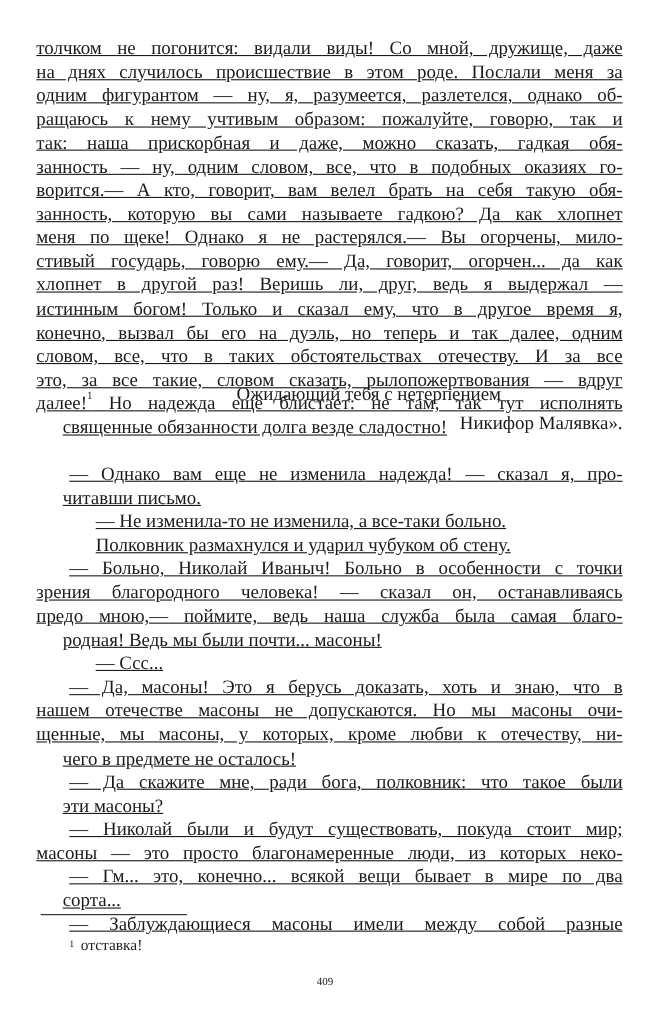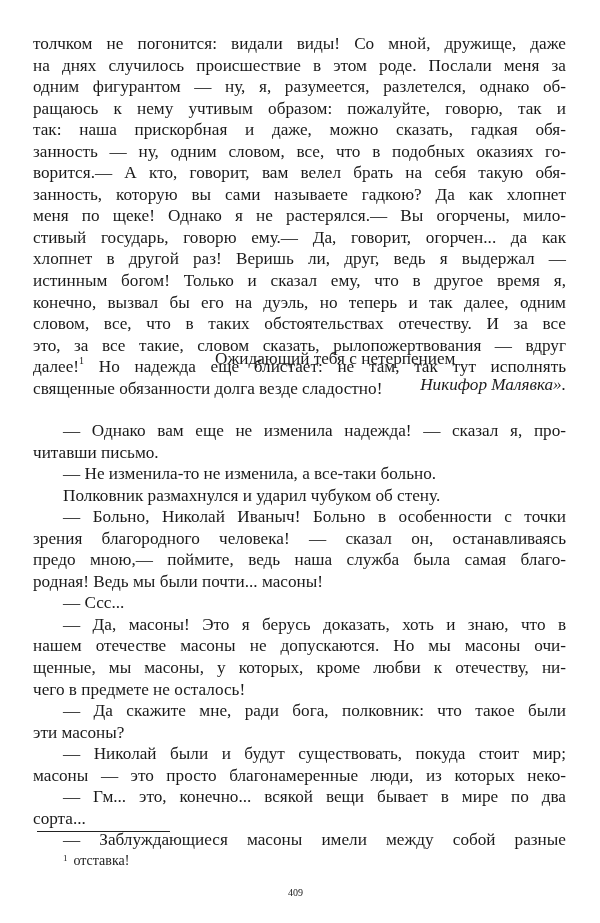--- a/index.html
+++ b/index.html
@@ -1,25 +1,25 @@
 <!DOCTYPE html>
 <html><head>
 <meta charset="utf-8">
 <style>
   html, body { margin:0; padding:0; background:#ffffff; }
   body { width:600px; height:923px; position:relative; overflow:hidden;
          font-family:"Liberation Serif", "DejaVu Serif", serif; color:#1a1a1a; }
   .page { position:absolute; left:33px; top:33px; width:533px; }
   .para { font-size:17.2px; line-height:21.55px; text-align:justify; margin:0;
           text-align-last:auto; }
-  .line { display:block; text-align:justify; text-align-last:justify; white-space:nowrap; height:21.55px; }
-  .line.last { text-align-last:left; }
+  .line { display:block; text-align:justify; text-align-last:justify; white-space:nowrap; height:21.55px;text-decoration:underline; }
+  .line.last { text-align-last:left;margin-left:24px; }
   .indent { padding-left:30px; }
   .sig1 { position:absolute; left:215px; top:349px; font-size:17.2px; }
-  .sig2 { position:absolute; right:34px; top:375px; font-size:17.2px; font-style:italic; }
+  .sig2 { position:absolute; right:34px; top:375px; font-size:17.2px; }
   .dialog { position:absolute; left:33px; top:420px; width:533px; }
   .fn-rule { position:absolute; left:37px; top:831px; width:133px; height:0; border-top:1.3px solid #222; }
   .footnote { position:absolute; left:63px; top:853px; font-size:14px; }
   .footnote sup { font-size:9px; vertical-align:top; margin-right:6px; }
   .pageno { position:absolute; left:288px; top:887px; font-size:10px; }
   sup.fnref { font-size:10px; vertical-align:top; line-height:1; }
 </style>
 </head>
 <body>
 

